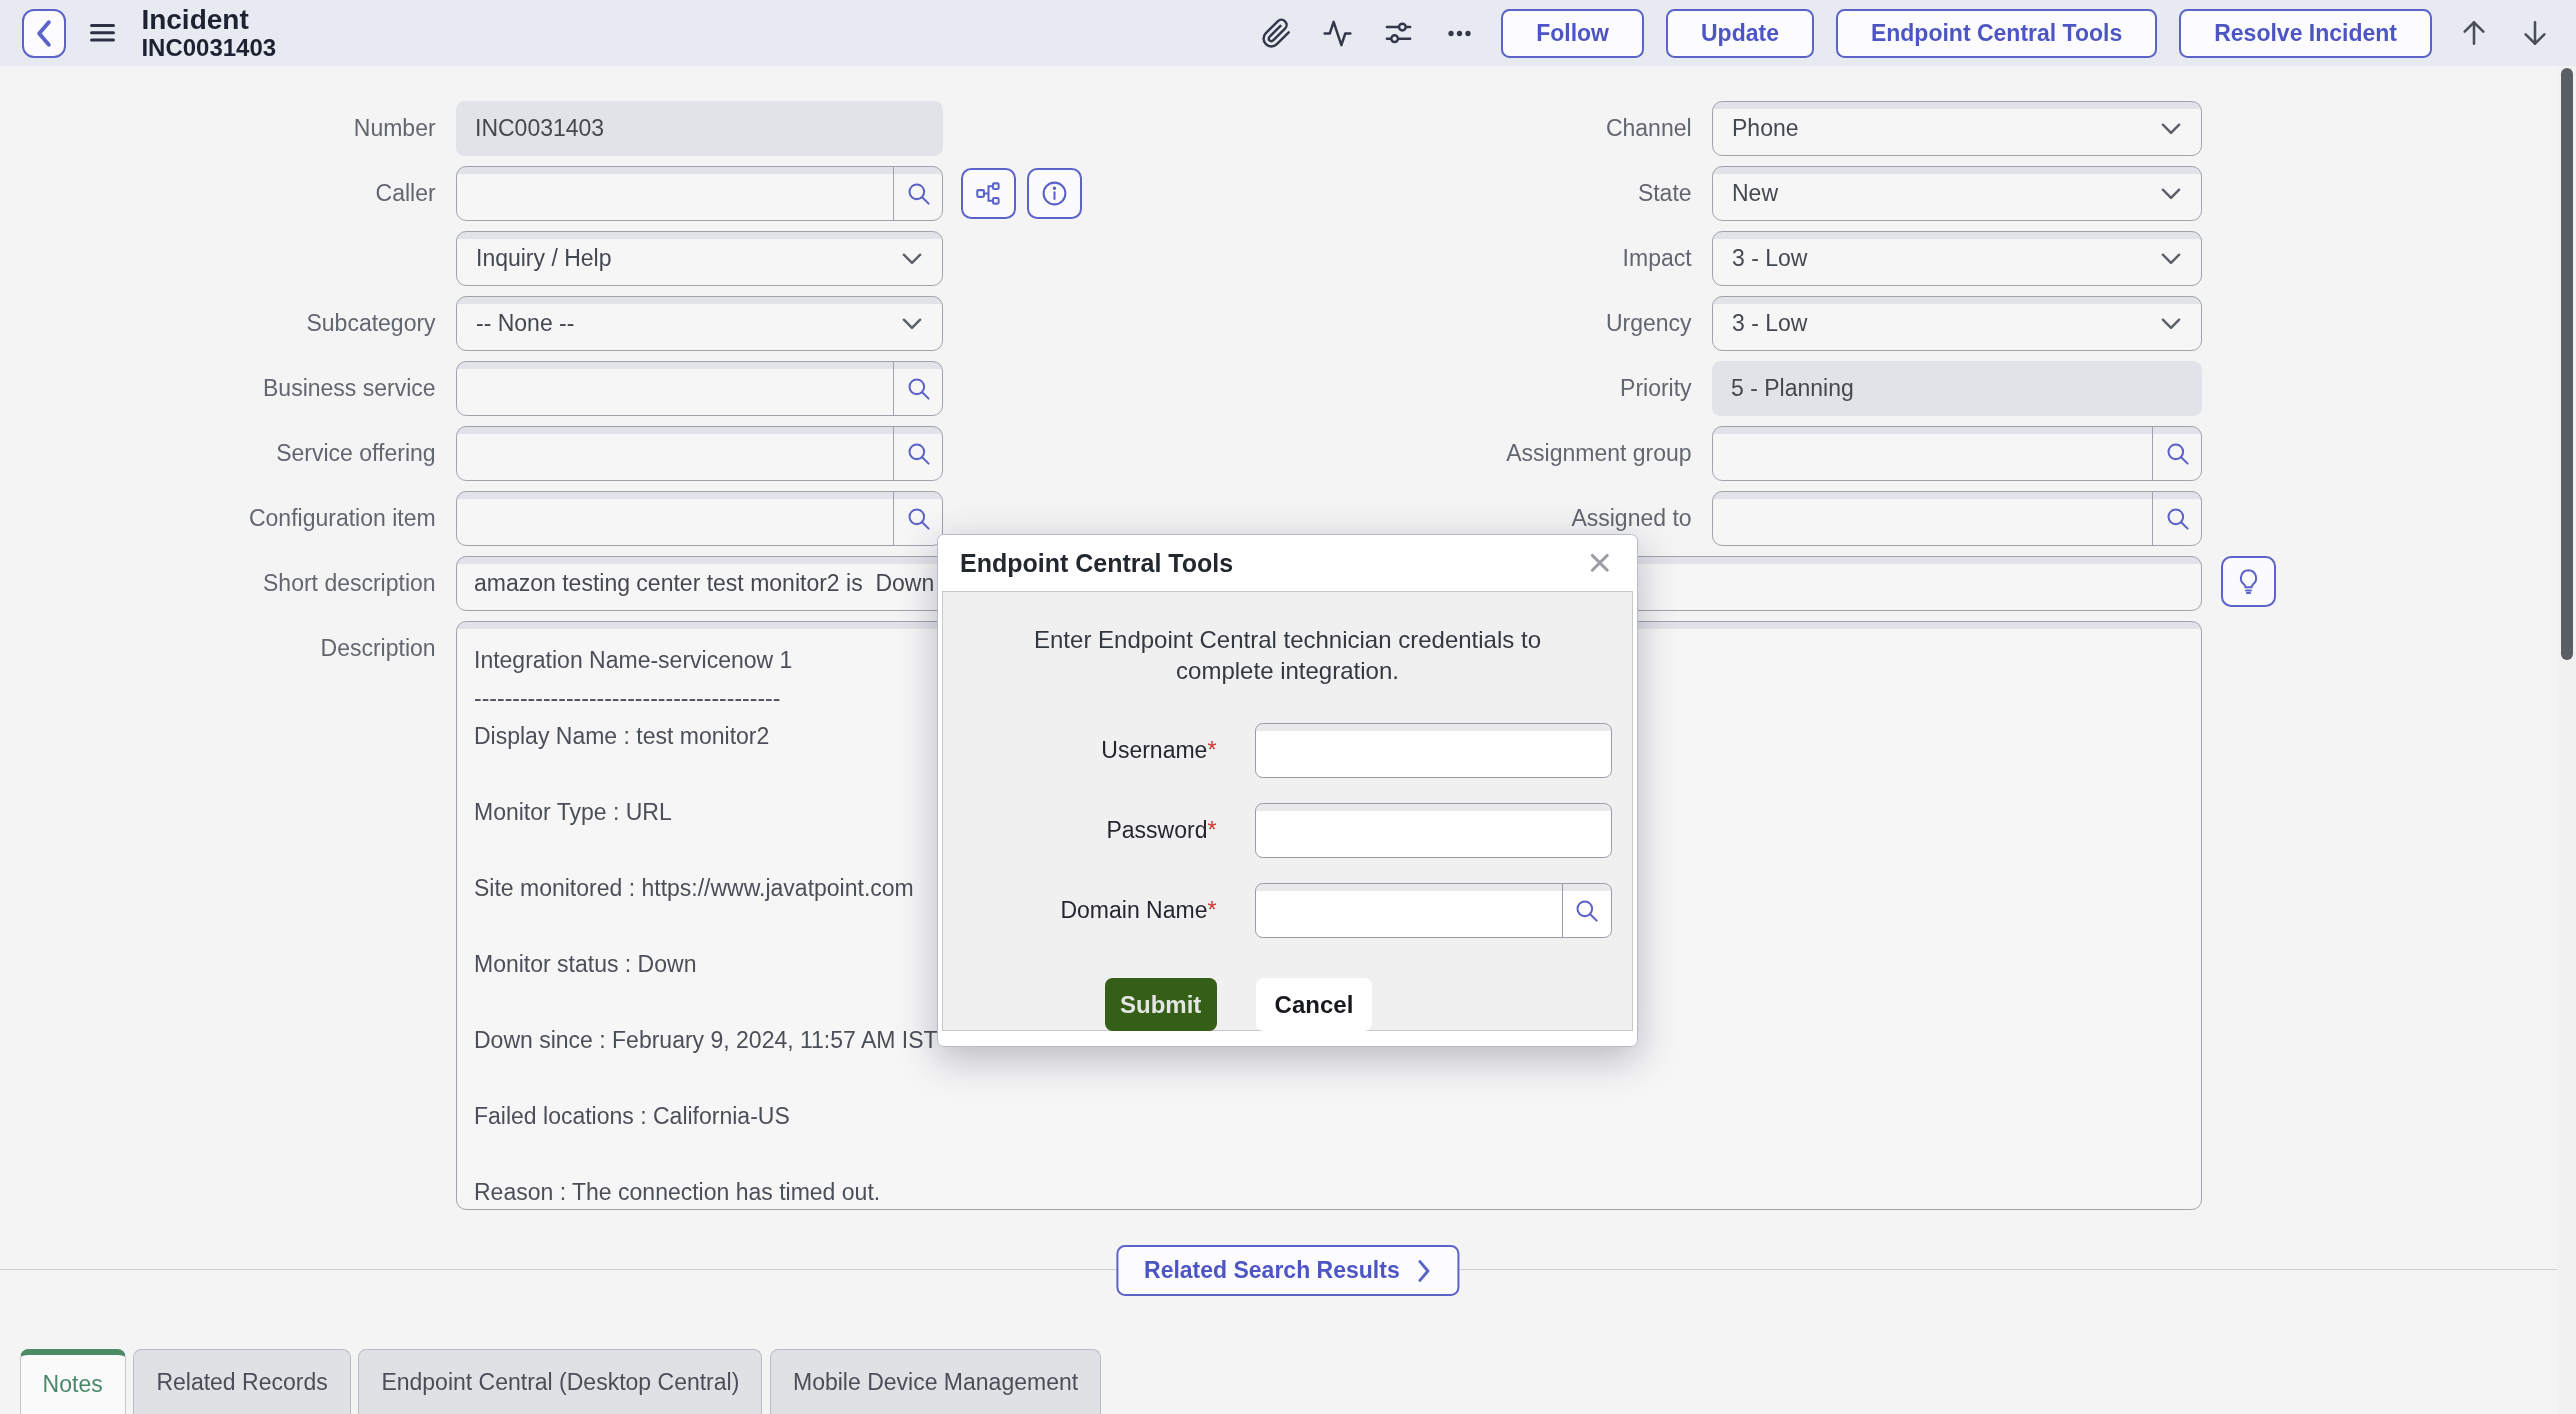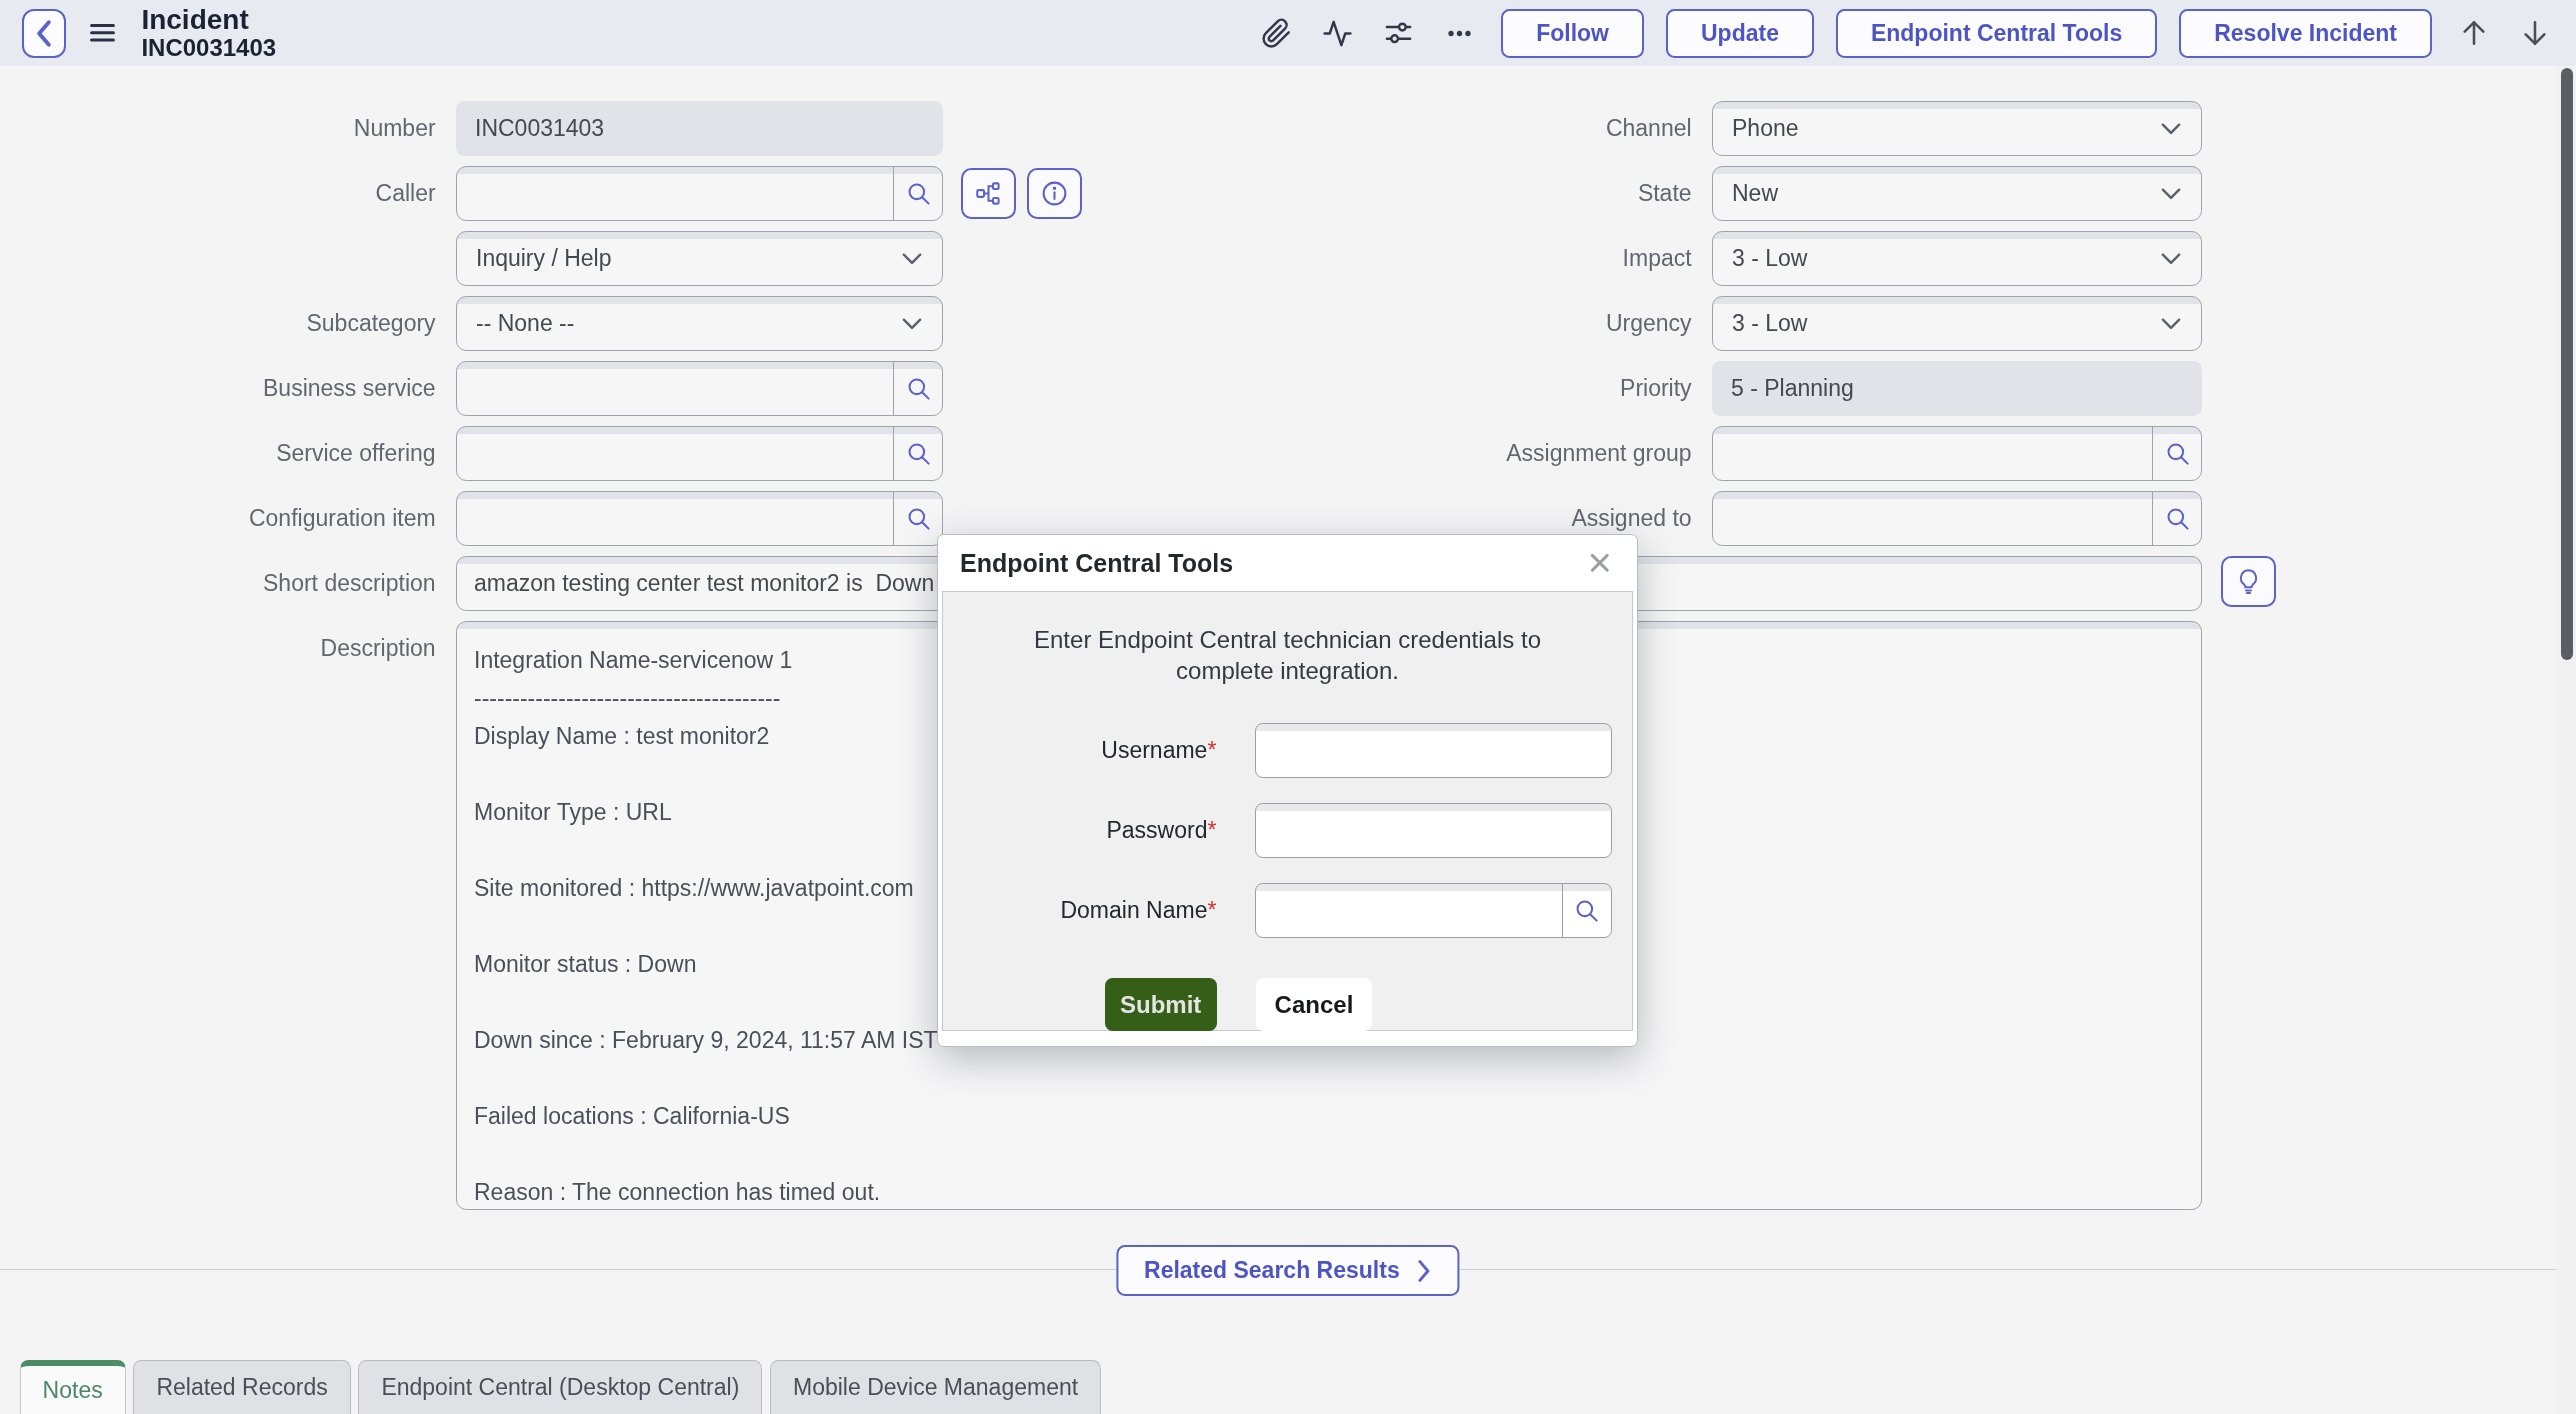--- a/index.html
+++ b/index.html
@@ -109,21 +109,21 @@
   .divider { position:absolute; top:1269px; left:0; right:0; border-top:1.7px solid #cdced2; }
   .related-btn {
     position:absolute; top:1245px; left:50%; transform:translateX(-50%); z-index:3;
     height:51px; padding:0 25.6px; background:#fcfcfe; border:2.6px solid #5b63c8; border-radius:8.5px;
     color:#4d55c4; font-size:23px; font-weight:700; display:flex; align-items:center; gap:15.3px; cursor:pointer; white-space:nowrap;
   }
 
   
   .tabs { position:absolute; left:19.6px; bottom:0; display:flex; gap:7.7px; z-index:2; }
   .tab {
-    height:54px; padding:0 22px; background:#e0e1e4; border:1.7px solid #b9bbc0; border-bottom:none;
+    height:65px; padding:0 22px; background:#e0e1e4; border:1.7px solid #b9bbc0; border-bottom:none;
     border-radius:8.5px 8.5px 0 0; font-size:23px; color:#4a4e58;
     display:flex; align-items:center; white-space:nowrap; cursor:pointer;
   }
   .tab.active {
     background:#fafafa; border-color:#c4c5c9; border-top:6px solid #4d8a66; color:#4b8768;
   }
 
   
   .scroll-track { position:absolute; top:66px; right:0; bottom:0; width:19px; background:#f1f1f2; }
   .scroll-thumb { position:absolute; top:68px; right:3.4px; width:12px; height:592px; border-radius:6.8px; background:#5a5d64; z-index:6; cursor:pointer; }

